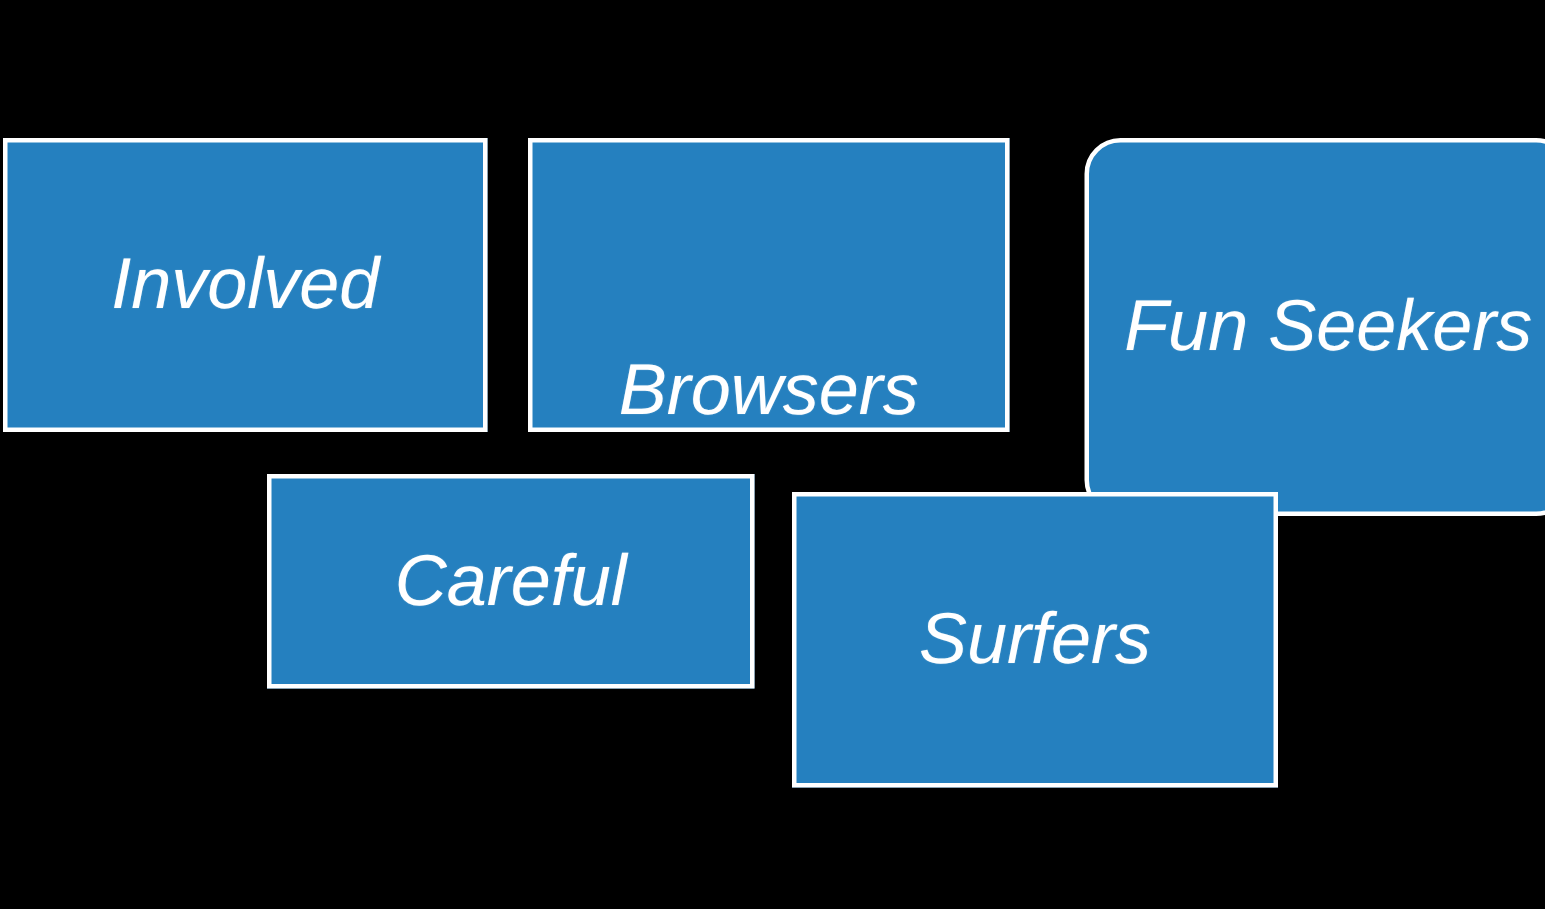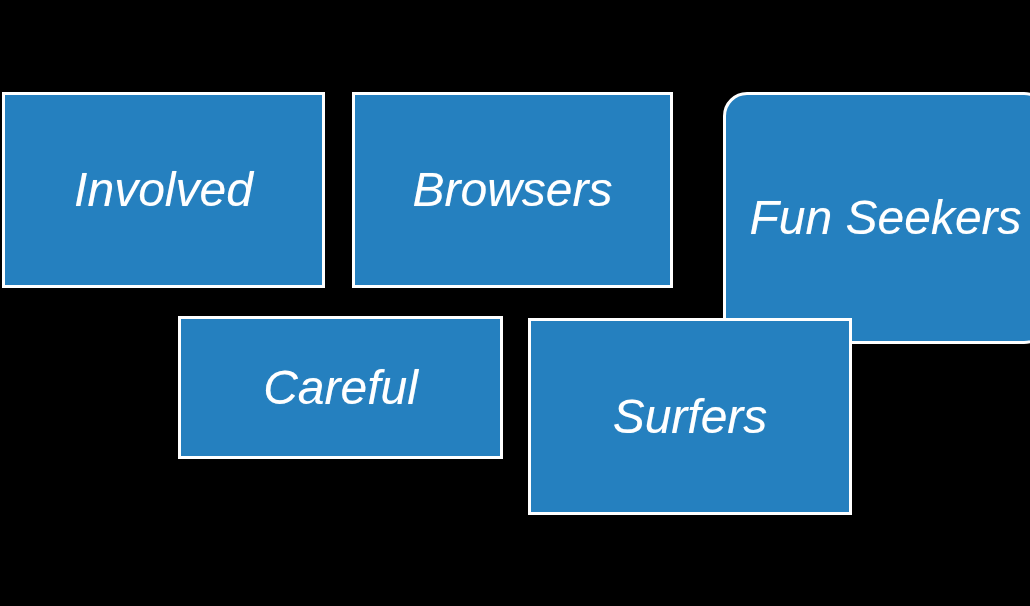--- a/index.html
+++ b/index.html
@@ -35,24 +35,24 @@
     font-style: italic;
     font-size: 48px;
     line-height: 1;
     letter-spacing: 0px;
     white-space: nowrap;
     
     text-shadow: 0 0 1px rgba(255,255,255,0.35);
   }
   
   .box-involved    { left: 2px;   top: 92px;  width: 323px; height: 196px; }
-  .box-browsers    { left: 352px; top: 92px;  width: 321px; height: 196px; }
+  .box-browsers    { left: 352px; top: 92px;  width: 321px; height: 196px; align-items: flex-end; }
   .box-fun-seekers { left: 723px; top: 92px;  width: 325px; height: 252px; border-radius: 24px; }
   .box-careful     { left: 178px; top: 316px; width: 325px; height: 143px; }
-  .box-surfers     { left: 528px; top: 318px; width: 324px; height: 197px; }
+  .box-surfers     { left: 528px; top: 328px; width: 324px; height: 197px; }
 </style>
 </head>
 <body>
 
 <div class="canvas">
 
   <div class="box box-involved">
     <span class="box-label">Involved</span>
   </div>
 

